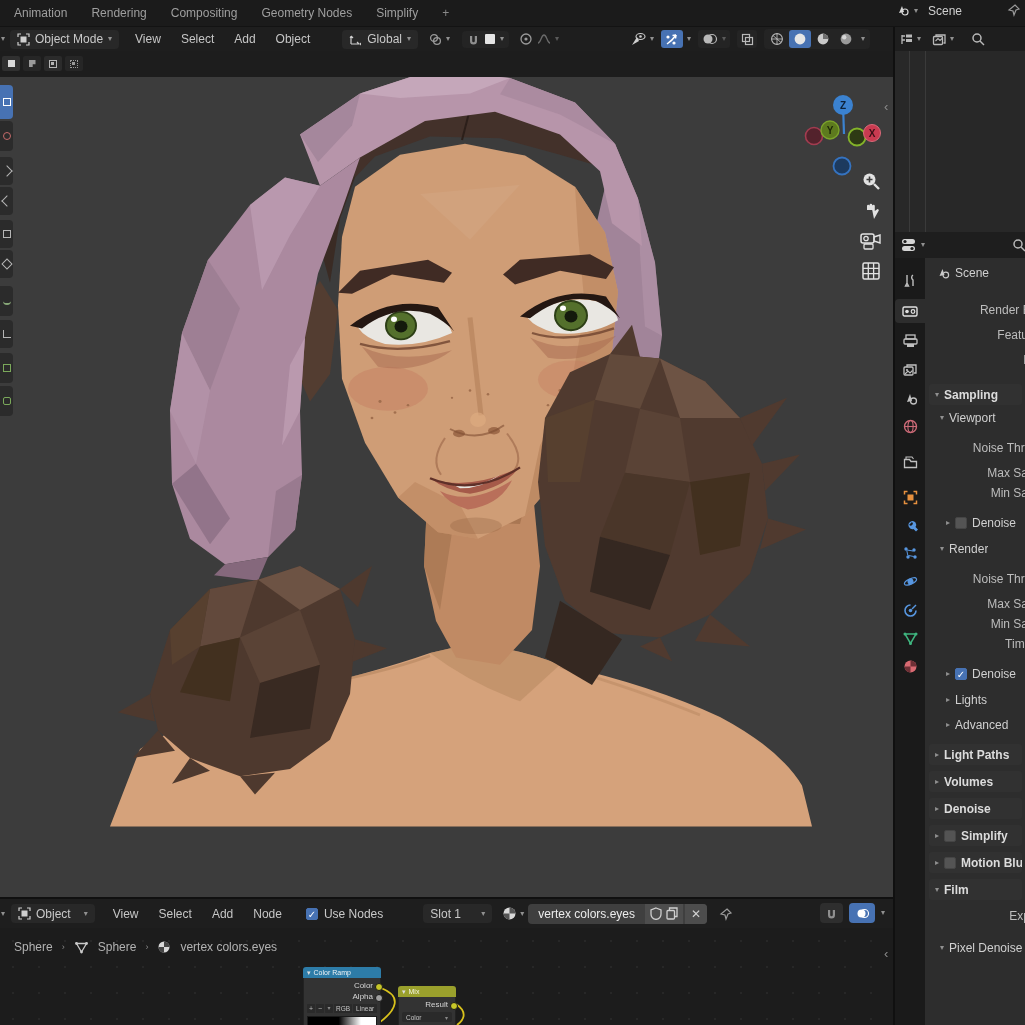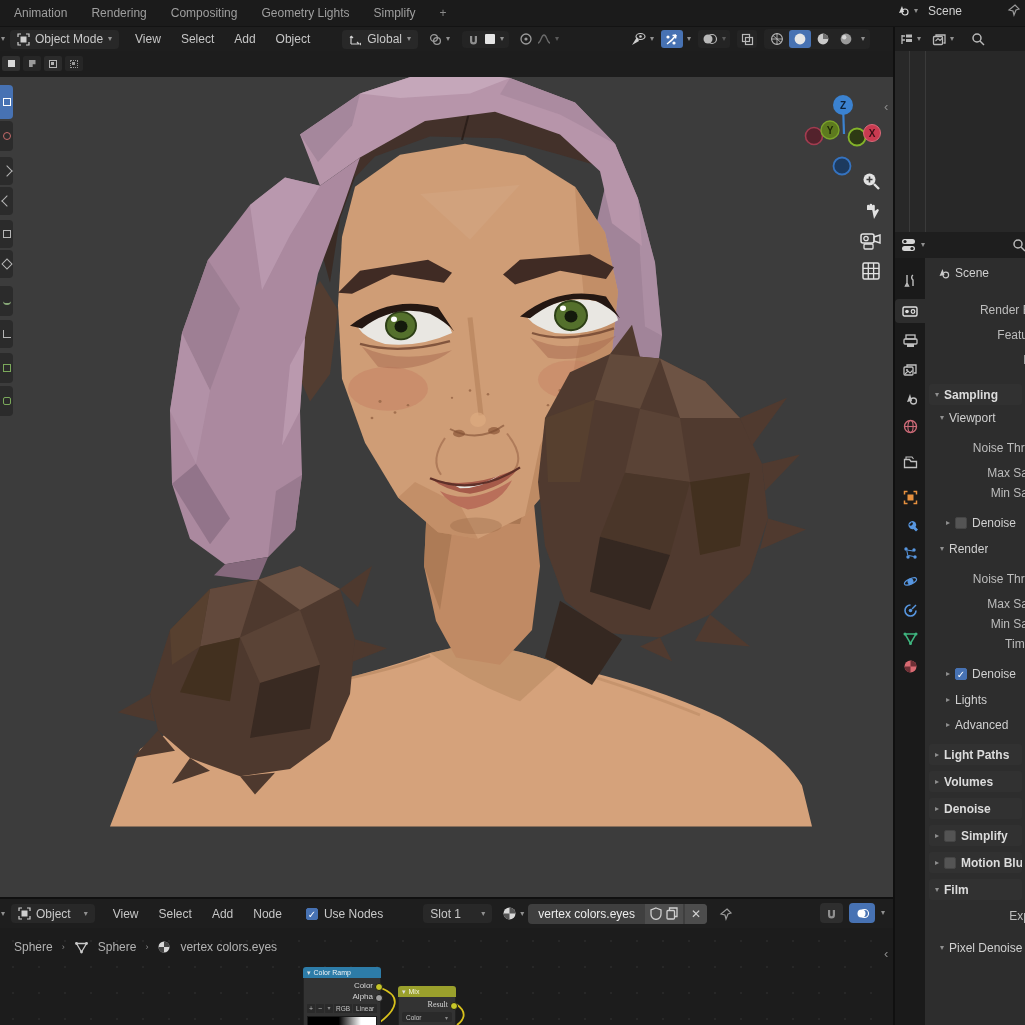--- a/index.html
+++ b/index.html
@@ -30,21 +30,21 @@
 </head>
 <body>
 
 <div id="app">
 
   <div class="abs flex" style="left:0;top:0;width:1025px;height:26px;background:#1b1b1b;border-bottom:1px solid #131313;">
     <div class="flex" style="padding-left:2px;">
       <div class="tab">Animation</div>
       <div class="tab">Rendering</div>
       <div class="tab">Compositing</div>
-      <div class="tab">Geometry Lights</div>
+      <div class="tab">Geometry Nodes</div>
       <div class="tab">Simplify</div>
       <div class="tab" style="color:#8a8a8a;">+</div>
     </div>
     <div class="abs flex" style="left:895px;top:3px;gap:4px;">
       <span>
         <svg width="15" height="15" viewBox="0 0 15 15">
             <path d="M4 10 L7 3 L9 9 Z" fill="#d8d8d8"></path>
             <circle cx="10" cy="9" r="3" fill="none" stroke="#d8d8d8" stroke-width="1.2"></circle>
           </svg>
       </span>
@@ -785,21 +785,21 @@
 
       </div>
     </div>
 
     <div class="abs" style="left:398px;top:58px;width:58px;">
       <div style="background:#9aa02c;border-radius:3px 3px 0 0;height:11px;display:flex;align-items:center;gap:3px;padding:0 4px;font-size:7px;color:#f4f4e4;">
         <span class="nodechev">▾</span>
         <span>Mix</span>
       </div>
       <div style="background:#333333;border:1px solid #222;border-top:none;padding:2px 0;">
-        <div style="position:relative;text-align:right;font-size:8px;color:#d5d5d5;padding:1px 7px;font-family:Liberation Serif, serif;">
+        <div style="position:relative;text-align:right;font-size:8px;color:#d5d5d5;padding:1px 7px;">
           <span>Result</span>
           <span style="position:absolute;right:-3px;top:3px;width:6px;height:6px;border-radius:50%;background:#c7c729;border:1px solid #1a1a1a;"></span>
         </div>
         <div style="margin:2px 3px;height:10px;background:#2a2a2a;border-radius:2px;display:flex;align-items:center;justify-content:space-between;padding:0 4px;font-size:6.5px;color:#c5c5c5;">
           <span>Color</span>
           <span style="font-size:6px;color:#888;">▾</span>
         </div>
       </div>
     </div>
   </div>

